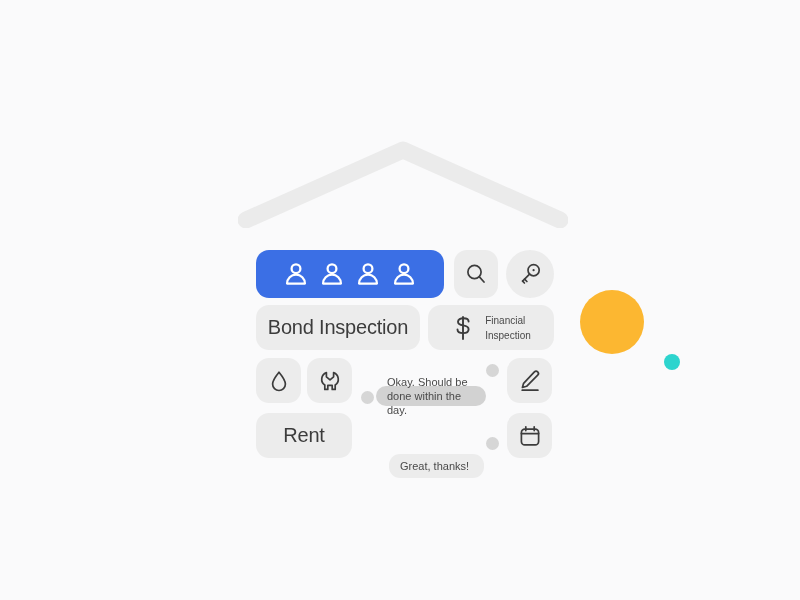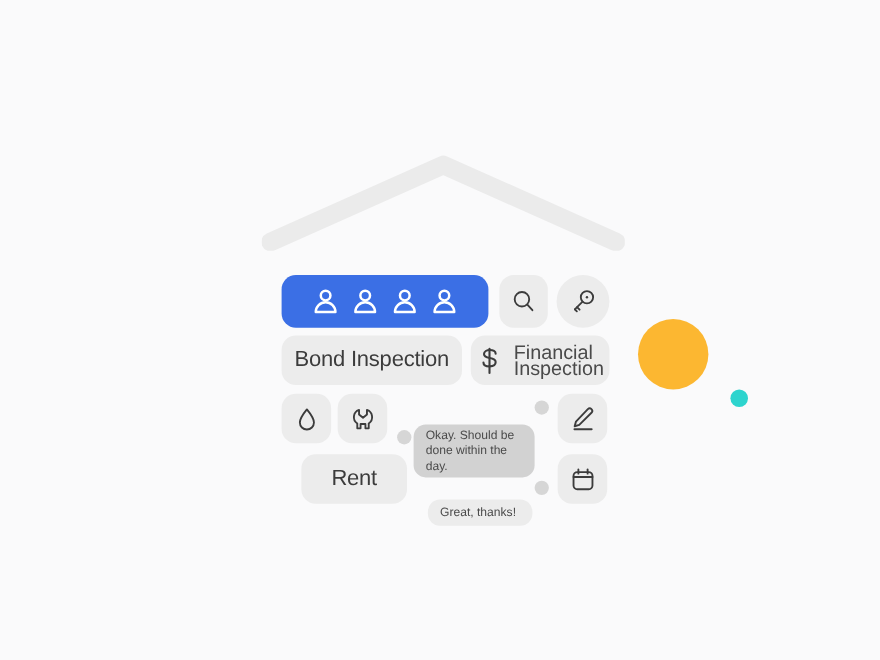--- a/index.html
+++ b/index.html
@@ -88,30 +88,30 @@
   
   .bond-pill {
     left: 256px; top: 305px; width: 164px; height: 45px; border-radius: 13px;
   }
   .finance-pill {
     left: 428px; top: 305px; width: 126px; height: 45px; border-radius: 13px;
     gap: 10px; padding: 0 12px;
   }
   .finance-text {
     color: #4a4a4a;
-    font-size: 18px;
+    font-size: 10px;
     line-height: 15px;
     text-align: left;
     white-space: nowrap;
   }
 
   
   .water-tile  { left: 256px; top: 358px; width: 45px; height: 45px; border-radius: 13px; }
   .wrench-tile { left: 307px; top: 358px; width: 45px; height: 45px; border-radius: 13px; }
-  .rent-pill   { left: 256px; top: 413px; width: 96px; height: 45px; border-radius: 13px; margin-left: 18px; }
+  .rent-pill   { left: 256px; top: 413px; width: 96px; height: 45px; border-radius: 13px; }
   .edit-tile   { left: 507px; top: 358px; width: 45px; height: 45px; border-radius: 13px; }
   .cal-tile    { left: 507px; top: 413px; width: 45px; height: 45px; border-radius: 13px; }
 
   
   .bubble {
     position: absolute;
     border-radius: 11px;
     display: flex;
     align-items: center;
     box-sizing: border-box;
@@ -120,21 +120,21 @@
   .bubble-text {
     color: #4a4a4a;
     font-size: 11px;
     line-height: 14px;
     white-space: pre-line;
   }
   .bubble-light { background: #ececec; }
   .bubble-dark  { background: #d2d2d2; }
 
   .bubble-1 { left: 379px; top: 360px; width: 105px; height: 22px; }
-  .bubble-2 { left: 376px; top: 386px; width: 110px; height: 48px; }
+  .bubble-2 { left: 376px; top: 386px; width: 110px; height: 20px; }
   .bubble-3 { left: 389px; top: 432px; width: 95px; height: 24px; margin-top: 22px; }
 
   .avatar-dot {
     position: absolute;
     width: 13px; height: 13px;
     border-radius: 50%;
     background: #d6d6d6;
   }
   .avatar-1 { left: 486px; top: 364px; }
   .avatar-2 { left: 361px; top: 391px; }

